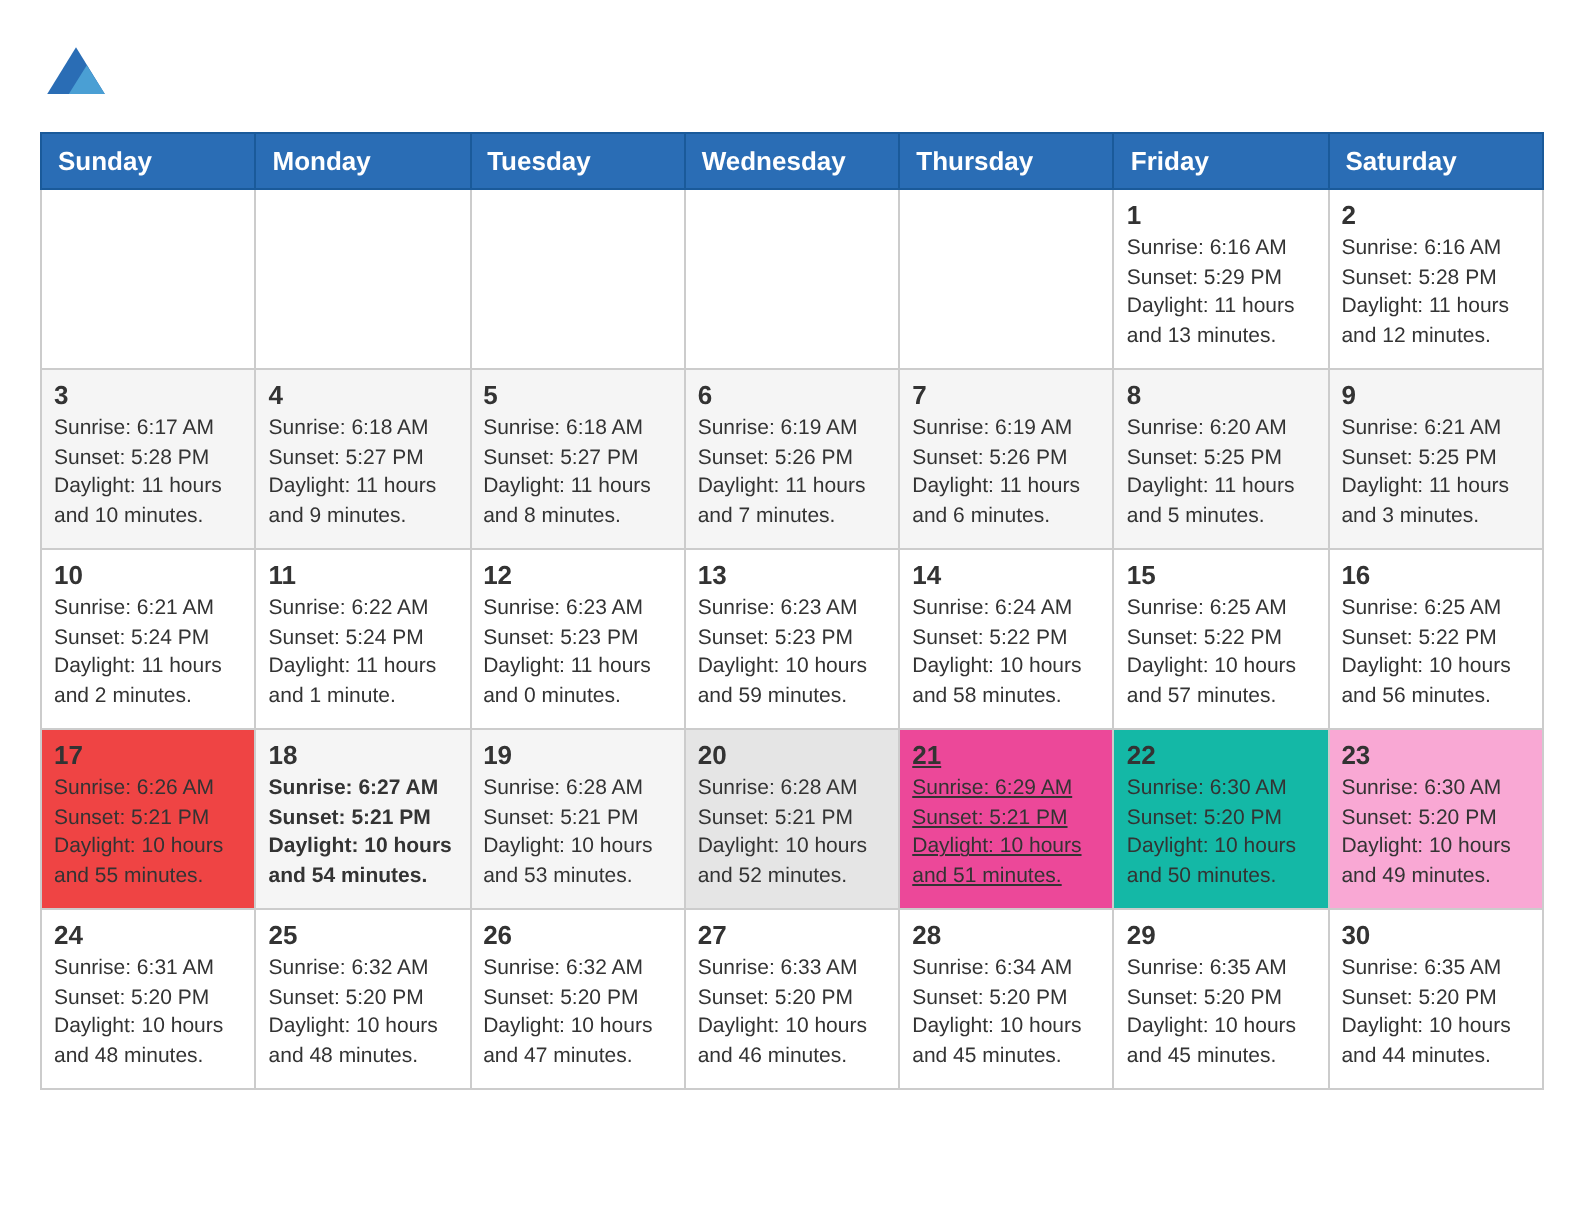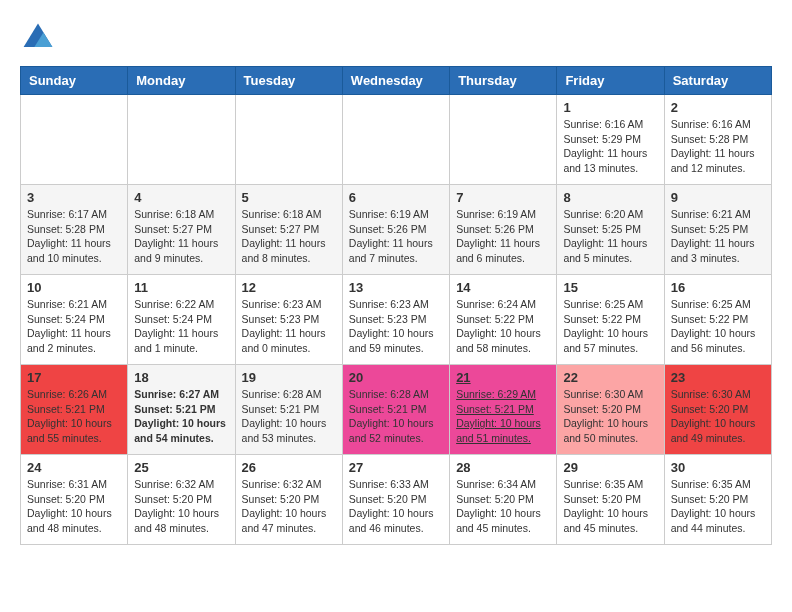--- a/index.html
+++ b/index.html
@@ -238,39 +238,39 @@
           <div class="day-info" style="white-space: pre-line; font-weight: bold;">Sunrise: 6:27 AM
 Sunset: 5:21 PM
 Daylight: 10 hours and 54 minutes.</div>
         </td>
         <td style="background: rgb(245, 245, 245); margin-left: 16px;">
           <span class="day-num">19</span>
           <div class="day-info" style="white-space: pre-line;">Sunrise: 6:28 AM
 Sunset: 5:21 PM
 Daylight: 10 hours and 53 minutes.</div>
         </td>
-        <td style="background: #ec4899;">
+        <td style="background: #e5e5e5;">
           <span class="day-num">20</span>
           <div class="day-info" style="white-space: pre-line;">Sunrise: 6:28 AM
 Sunset: 5:21 PM
 Daylight: 10 hours and 52 minutes.</div>
         </td>
         <td style="background: #ec4899; text-decoration: underline;">
           <span class="day-num">21</span>
           <div class="day-info" style="white-space: pre-line;">Sunrise: 6:29 AM
 Sunset: 5:21 PM
 Daylight: 10 hours and 51 minutes.</div>
         </td>
-        <td style="background: #fca5a5;">
+        <td style="background: #14b8a6;">
           <span class="day-num">22</span>
           <div class="day-info" style="white-space: pre-line;">Sunrise: 6:30 AM
 Sunset: 5:20 PM
 Daylight: 10 hours and 50 minutes.</div>
         </td>
-        <td style="background: #ef4444;">
+        <td style="background: #f9a8d4;">
           <span class="day-num">23</span>
           <div class="day-info" style="white-space: pre-line;">Sunrise: 6:30 AM
 Sunset: 5:20 PM
 Daylight: 10 hours and 49 minutes.</div>
         </td>
       </tr>
       <tr>
         <td>
           <span class="day-num">24</span>
           <div class="day-info" style="white-space: pre-line;">Sunrise: 6:31 AM

